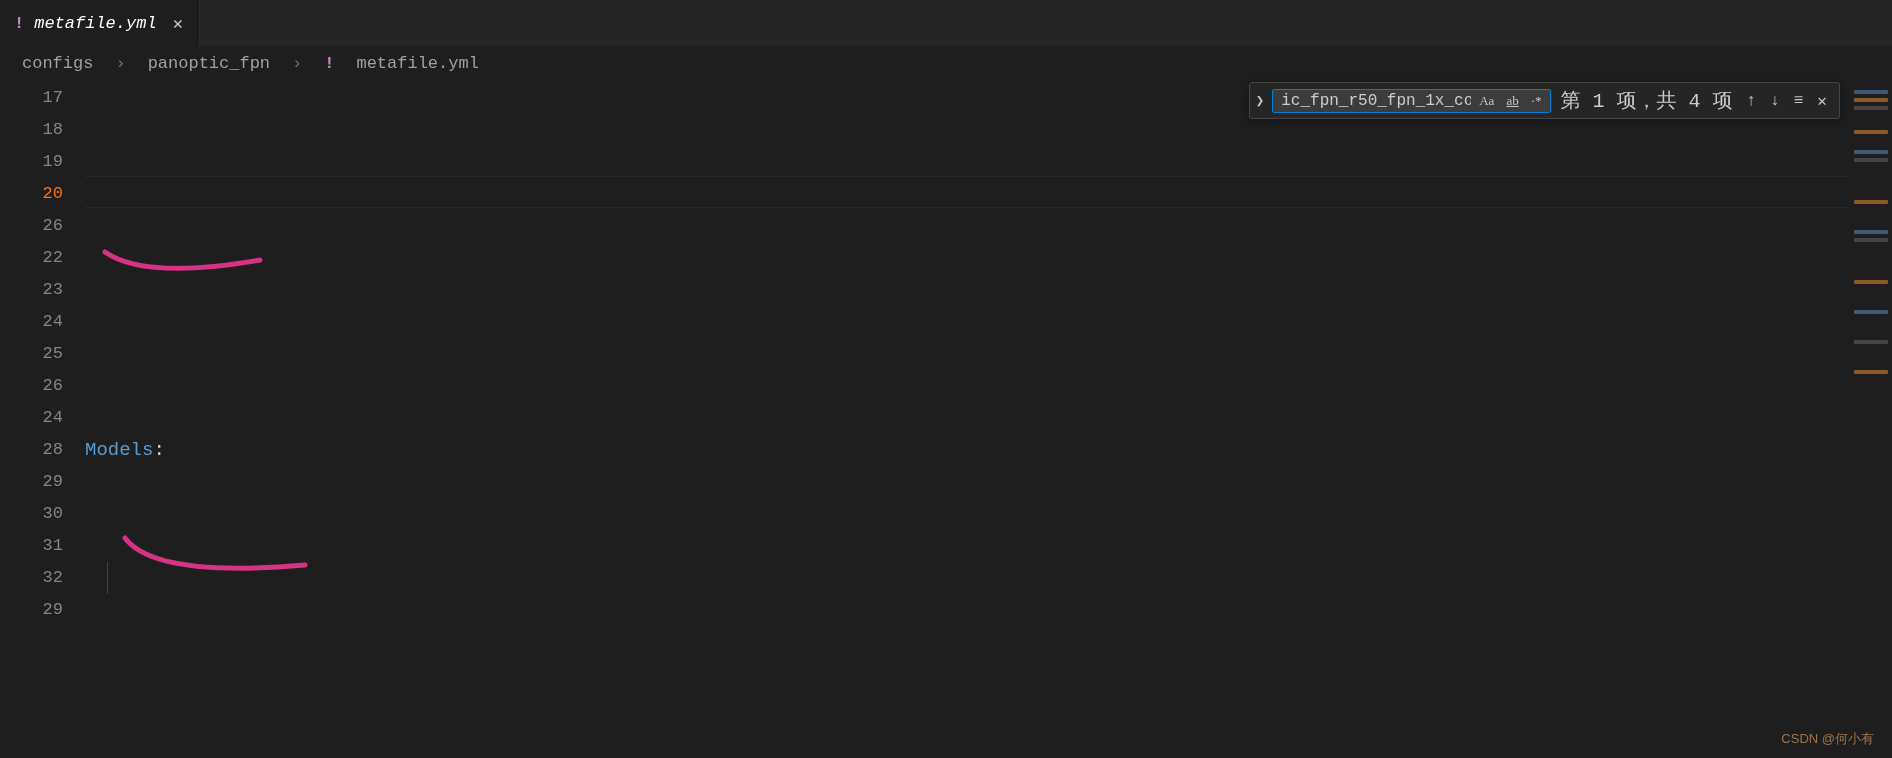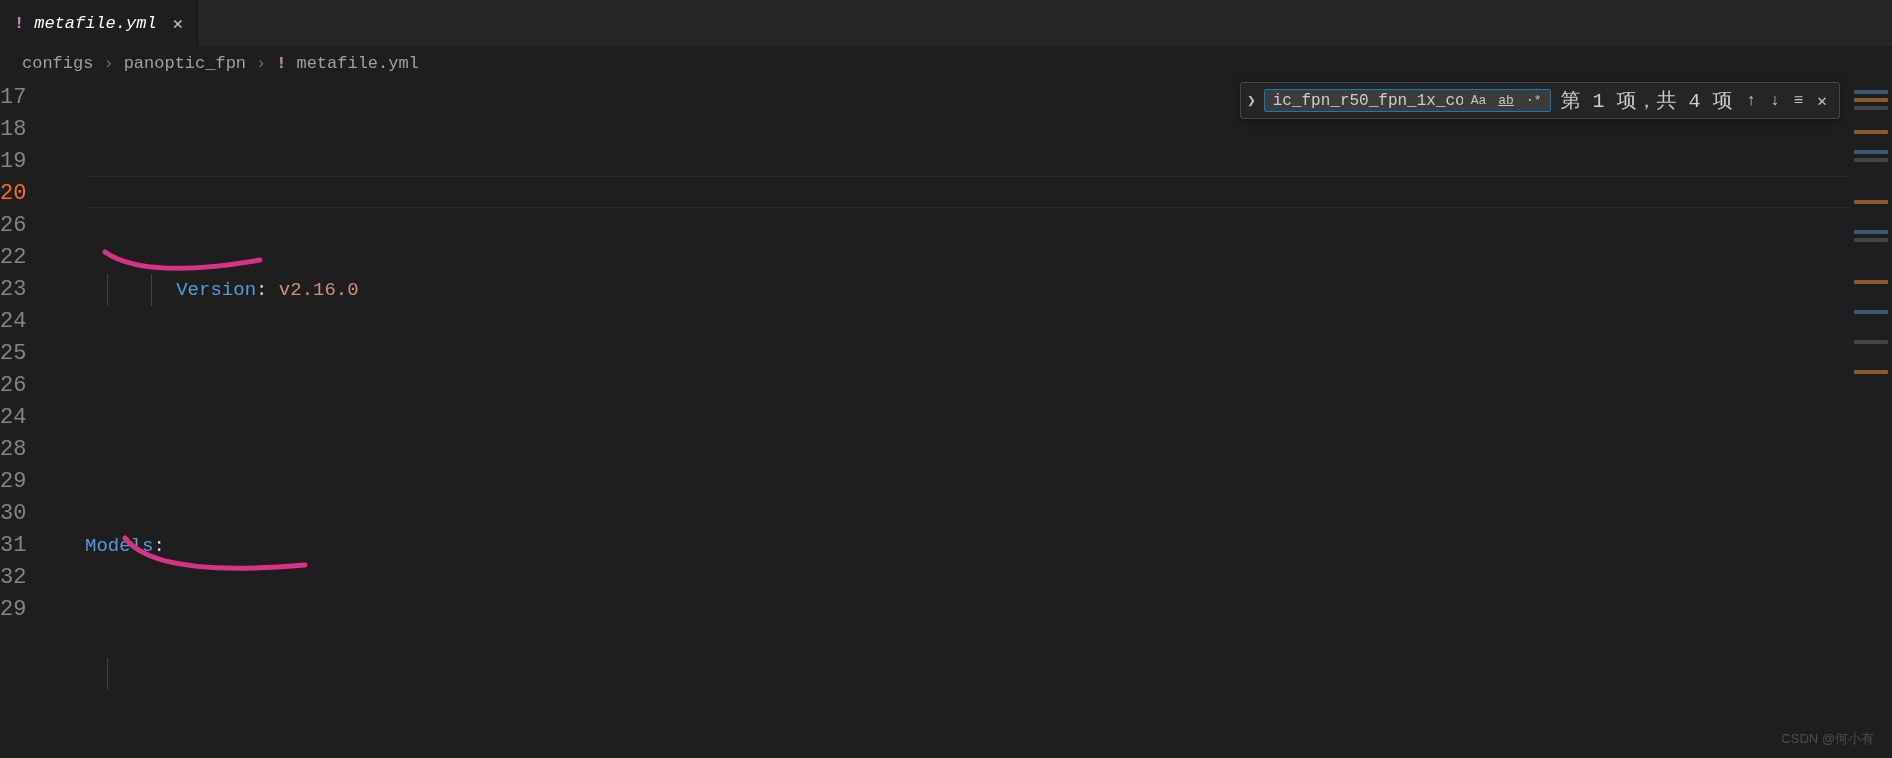--- a/index.html
+++ b/index.html
@@ -33,41 +33,42 @@
   }
   .tab .bang { color:#c586c0; font-style:normal; font-weight:bold; }
   .tab .x { color:#c7c7c7; margin-left:6px; font-style:normal; }
 
   
   .breadcrumbs {
     height:34px;
     display:flex;
     align-items:center;
     padding:0 22px;
-    gap:10px;
+    gap:22px;
     color:#a0a0a0;
     font-size:17px;
     background:#1e1e1e;
   }
   .breadcrumbs .bang { color:#c586c0; font-weight:bold; }
   .breadcrumbs .sep { color:#6e6e6e; }
 
   
   .editor {
     display:flex;
     height:calc(100% - 80px);
     position:relative;
   }
   .gutter {
     width:85px;
+    text-align:right;
     color:#858585;
     padding-right:22px;
     padding-top:2px;
     user-select:none;
-    font-size:22px;
+    font-size:17px;
     line-height:32px;
   }
   .gutter .cur { color:#f97316; }
   .code {
     flex:1;
     padding-top:2px;
     font-size:19px;
     line-height:32px;
     white-space:pre;
     position:relative;
@@ -120,40 +121,40 @@
     border-radius:2px;
     padding:1px 4px 1px 8px;
     gap:4px;
   }
   .find input{
     background:transparent;border:none;color:#cccccc;
     font-family:inherit;font-size:16px;width:190px;outline:none;
   }
   .toggle{
     font-size:13px;color:#c5c5c5;padding:2px 4px;border-radius:3px;
-    font-family:Liberation Mono, monospace;
+    font-family:Liberation Serif, serif;
     text-align:center;
   }
   .toggle.ab{text-decoration:underline}
   .find .count{color:#cccccc;font-size:20px;padding:0 4px;white-space:nowrap}
   .find .btn{color:#c5c5c5;padding:2px 4px;}
 
   
   .minimap{
     position:absolute; top:80px; right:0; width:42px; bottom:0;
     background:#1e1e1e;
   }
   .minimap .blk{position:absolute;left:4px;right:4px;height:4px;background:#444;border-radius:1px}
   .minimap .blk.o{background:#8a5a2b}
   .minimap .blk.b{background:#3a5a7a}
 
   
   .wm{
     position:absolute;right:18px;bottom:10px;
-    color:#737373;font-size:13px;font-family:sans-serif;opacity:.55;
+    color:#fdba74;font-size:13px;font-family:sans-serif;opacity:.55;
   }
 
   
   svg.anno{position:absolute;pointer-events:none;z-index:4}
 </style>
 </head>
 <body>
 
 <div class="tabbar">
   <div class="tab">
@@ -190,21 +191,20 @@
       <div>30</div>
     <div>31</div>
       <div>32</div>
       <div>29</div>
   </div>
   <div class="code">
 
     <div class="current-line-bg" style="top:96px"></div>
 
     
-    <div class="line"><span class="indent-guide ig1"></span><span class="indent-guide ig3"></span><span class="txt">        <span class="key">Version</span><span class="punct">: </span><span class="str">v2.16.0</span></span></div>
     
     <div class="line"></div>
     
     <div class="line"><span class="txt"><span class="key">Models</span><span class="punct">:</span></span></div>
     
     <div class="line"><span class="indent-guide ig1"></span></div>
     
     
     
     

